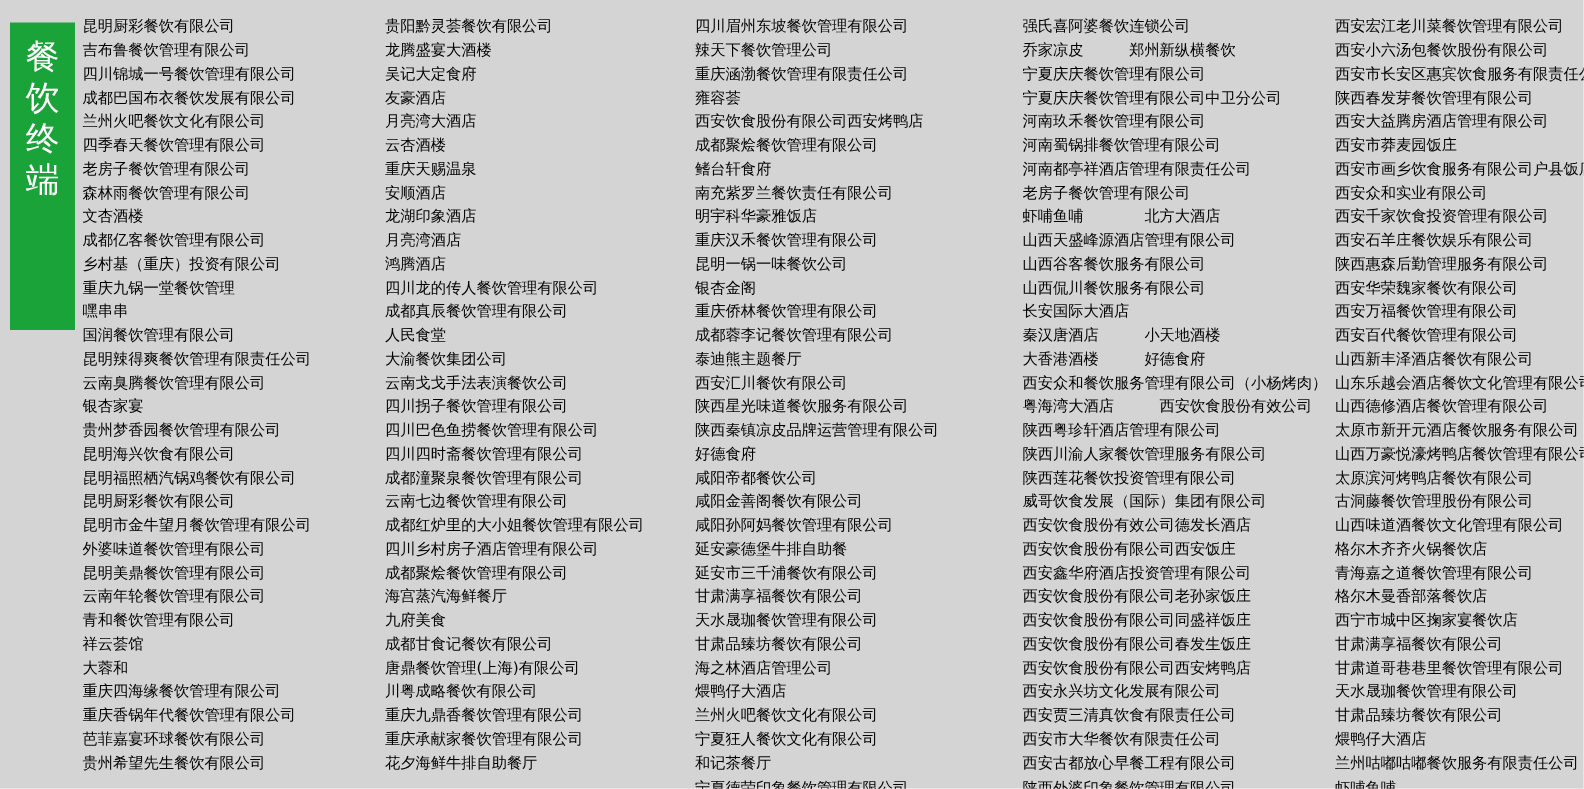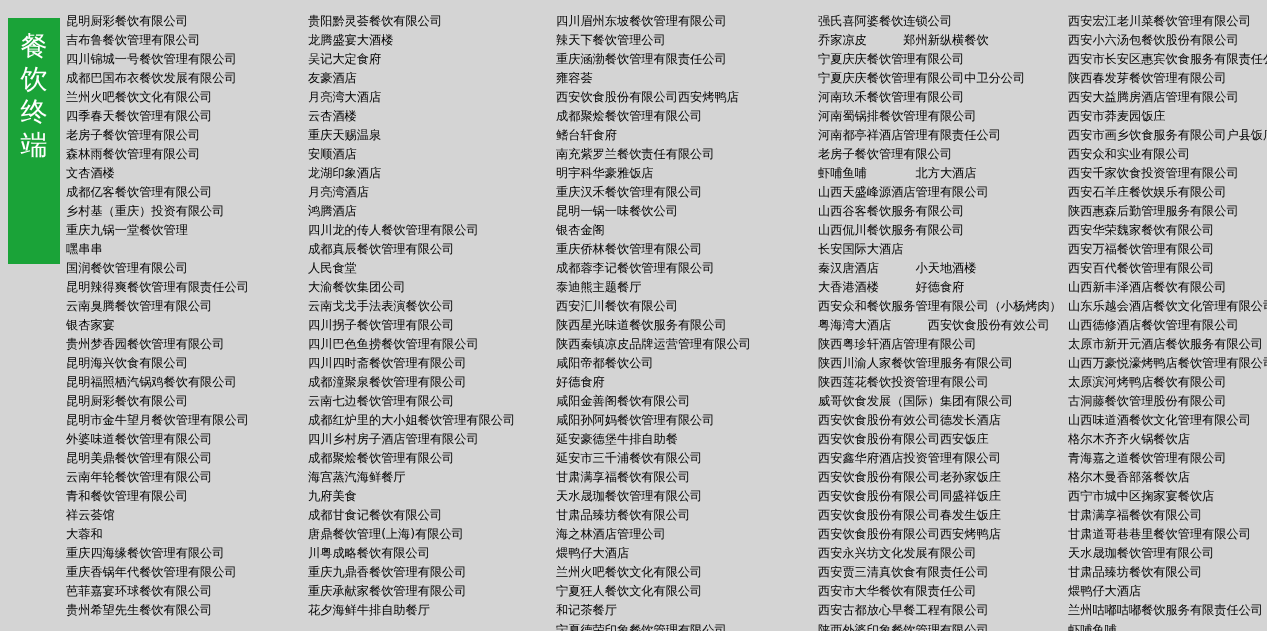--- a/index.html
+++ b/index.html
@@ -171,22 +171,22 @@
       <div class="entry">明宇科华豪雅饭店</div>
       <div class="entry">重庆汉禾餐饮管理有限公司</div>
       <div class="entry">昆明一锅一味餐饮公司</div>
       <div class="entry">银杏金阁</div>
       <div class="entry">重庆侨林餐饮管理有限公司</div>
       <div class="entry">成都蓉李记餐饮管理有限公司</div>
       <div class="entry">泰迪熊主题餐厅</div>
       <div class="entry">西安汇川餐饮有限公司</div>
       <div class="entry">陕西星光味道餐饮服务有限公司</div>
       <div class="entry">陕西秦镇凉皮品牌运营管理有限公司</div>
+      <div class="entry">好德食府</div>
       <div class="entry">咸阳帝都餐饮公司</div>
-      <div class="entry">好德食府</div>
       <div class="entry">咸阳金善阁餐饮有限公司</div>
       <div class="entry">咸阳孙阿妈餐饮管理有限公司</div>
       <div class="entry">延安豪德堡牛排自助餐</div>
       <div class="entry">延安市三千浦餐饮有限公司</div>
       <div class="entry">甘肃满享福餐饮有限公司</div>
       <div class="entry">天水晟珈餐饮管理有限公司</div>
       <div class="entry">甘肃品臻坊餐饮有限公司</div>
       <div class="entry">海之林酒店管理公司</div>
       <div class="entry">煨鸭仔大酒店</div>
       <div class="entry">兰州火吧餐饮文化有限公司</div>

